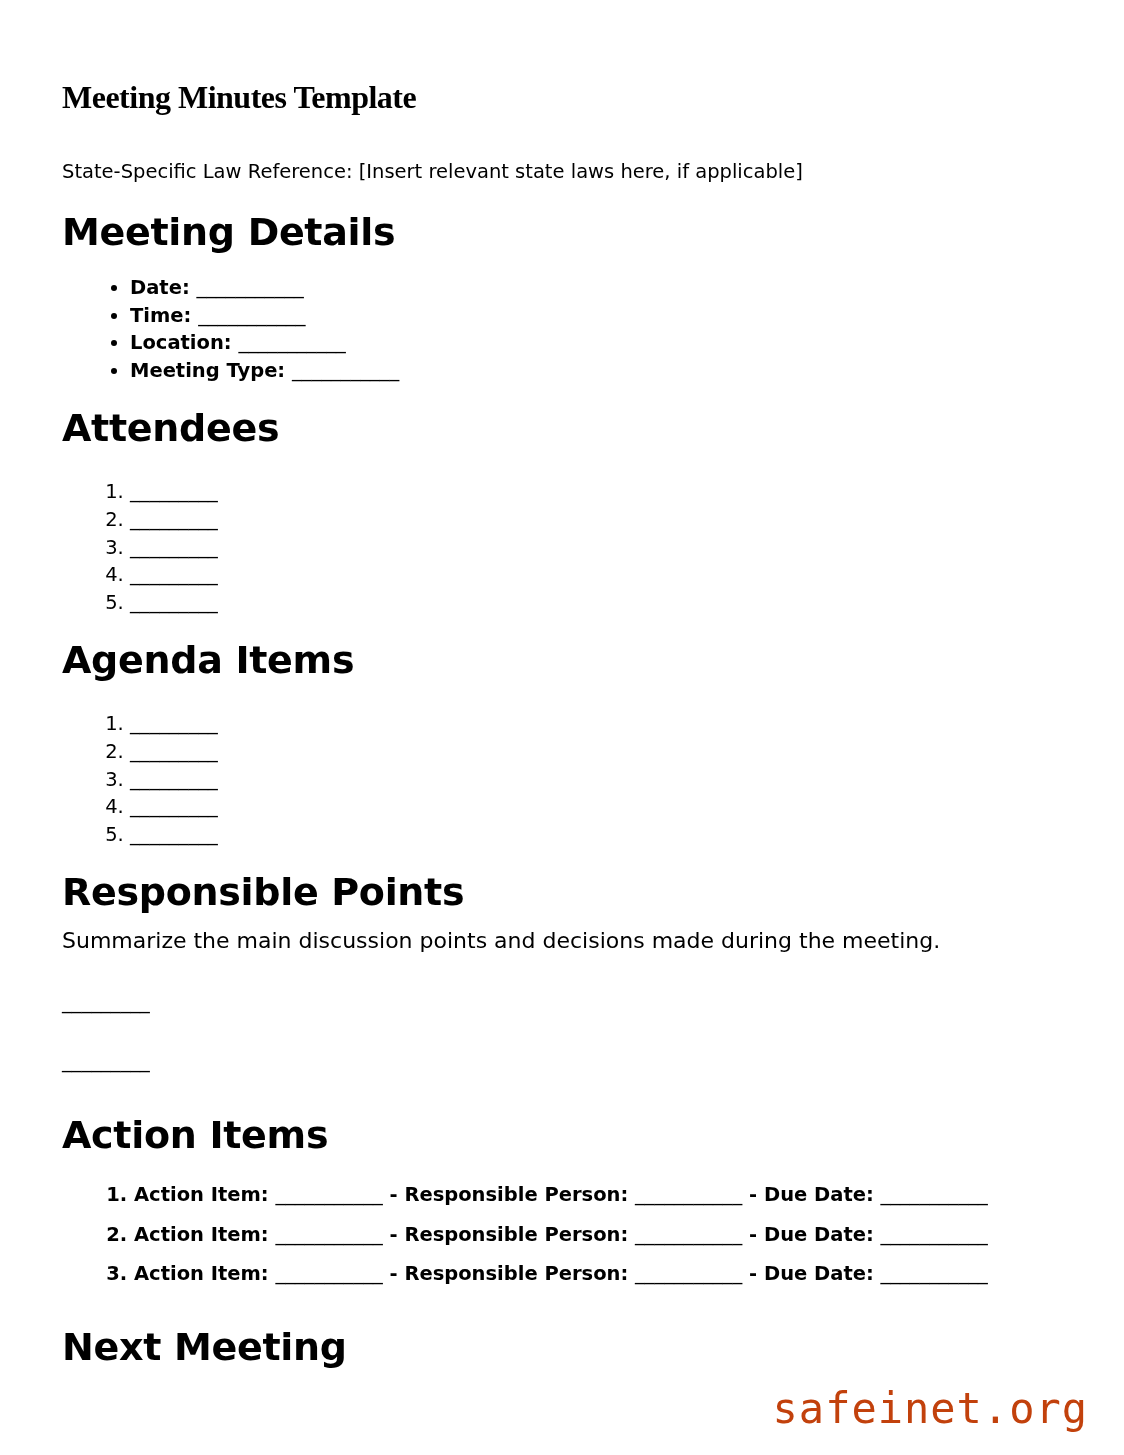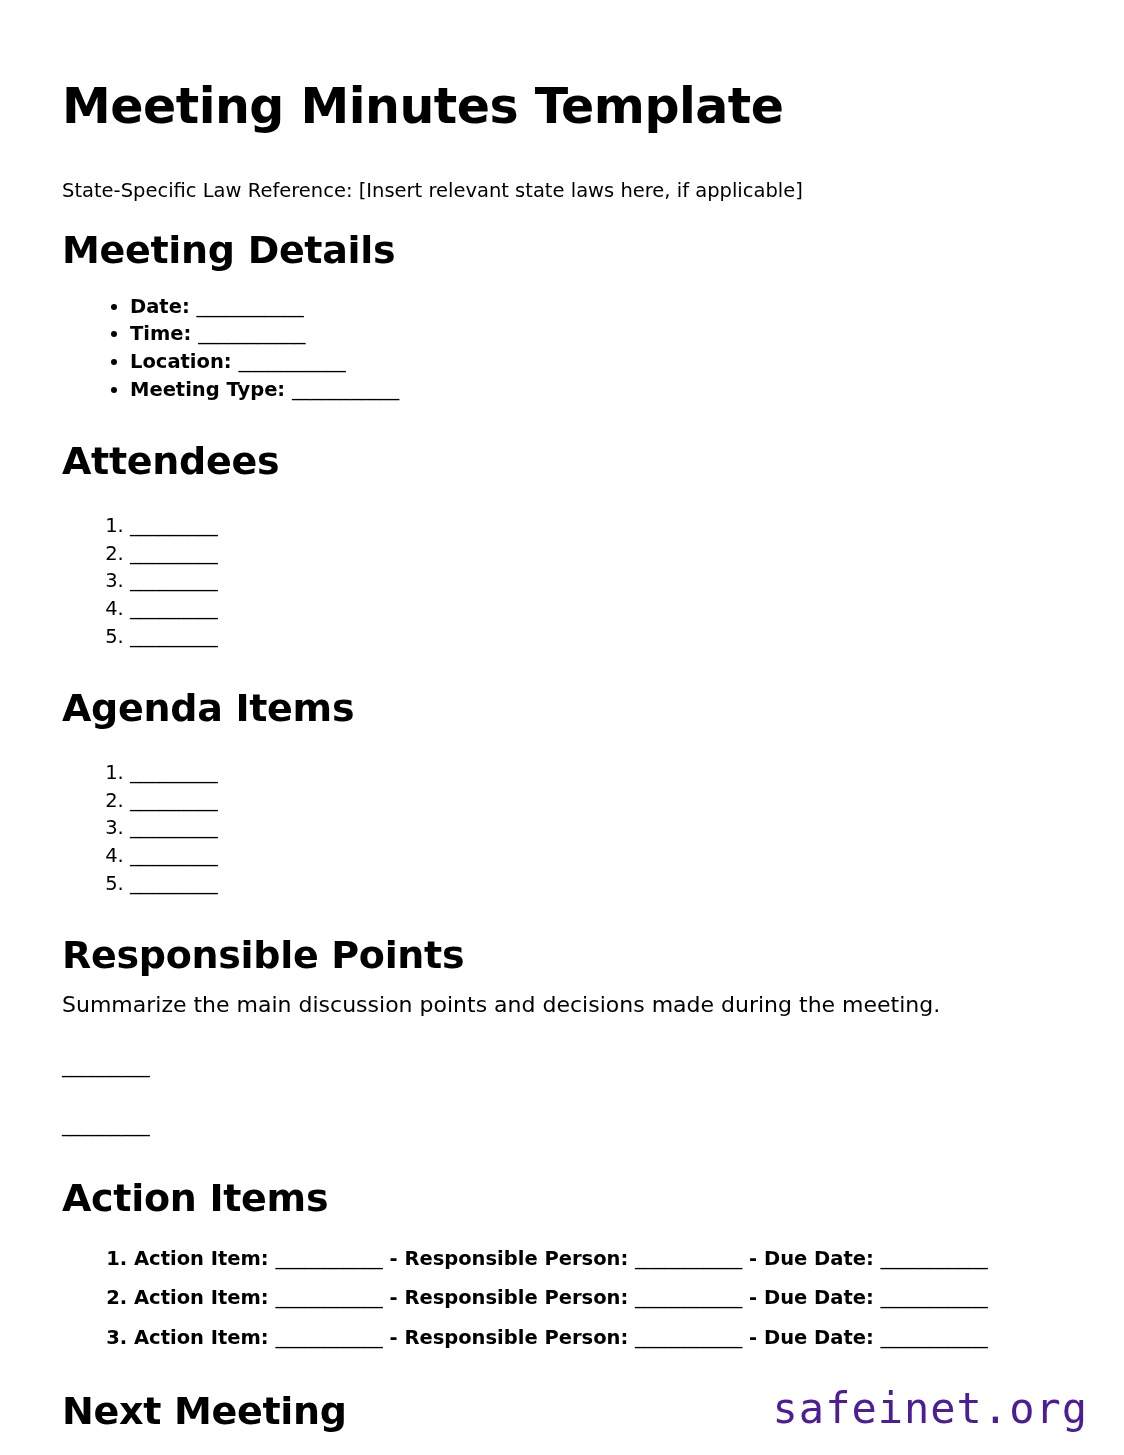--- a/index.html
+++ b/index.html
@@ -17,25 +17,26 @@
   }
   .page {
     position: relative;
     width: 1124px;
     height: 1455px;
     box-sizing: border-box;
     padding: 62px 62px 0 62px;
   }
 
   h1.doc-title {
-    font-size: 49px;
+    font-size: 32px;
     font-weight: bold;
     letter-spacing: -0.5px;
     margin: 18px 0 0 0;
     line-height: 1.1;
+    font-family: Liberation Serif, serif;
   }
 
   p.subtitle {
     font-size: 19.5px;
     margin: 44px 0 0 0;
     line-height: 1.3;
   }
   p.subtitle .lbl {
     font-weight: normal;
   }
@@ -44,21 +45,21 @@
   }
 
   h2.section {
     font-size: 38px;
     font-weight: bold;
     margin: 24px 0 0 0;
     line-height: 1.25;
     letter-spacing: -0.3px;
   }
   h2.section.tight { margin-top: 36px; }
-  h2.section.gap   { margin-top: 35px; }
+  h2.section.gap   { margin-top: 20px; }
 
   ul.bullets {
     list-style: disc;
     margin: 18px 0 0 0;
     padding-left: 68px;
   }
   ul.bullets li {
     font-size: 19.5px;
     font-weight: bold;
     line-height: 1.42;
@@ -106,21 +107,21 @@
   ol.action-list li .blank {
     font-weight: normal;
   }
 
   .watermark {
     position: absolute;
     right: 36px;
     bottom: 22px;
     font-family: "DejaVu Sans Mono", monospace;
     font-size: 42px;
-    color: #4c1d95;
+    color: #c2410c;
     letter-spacing: 1px;
     white-space: nowrap;
   }
 </style>
 </head>
 <body>
 
 <div class="page">
 
   <h1 class="doc-title">Meeting Minutes Template</h1>

